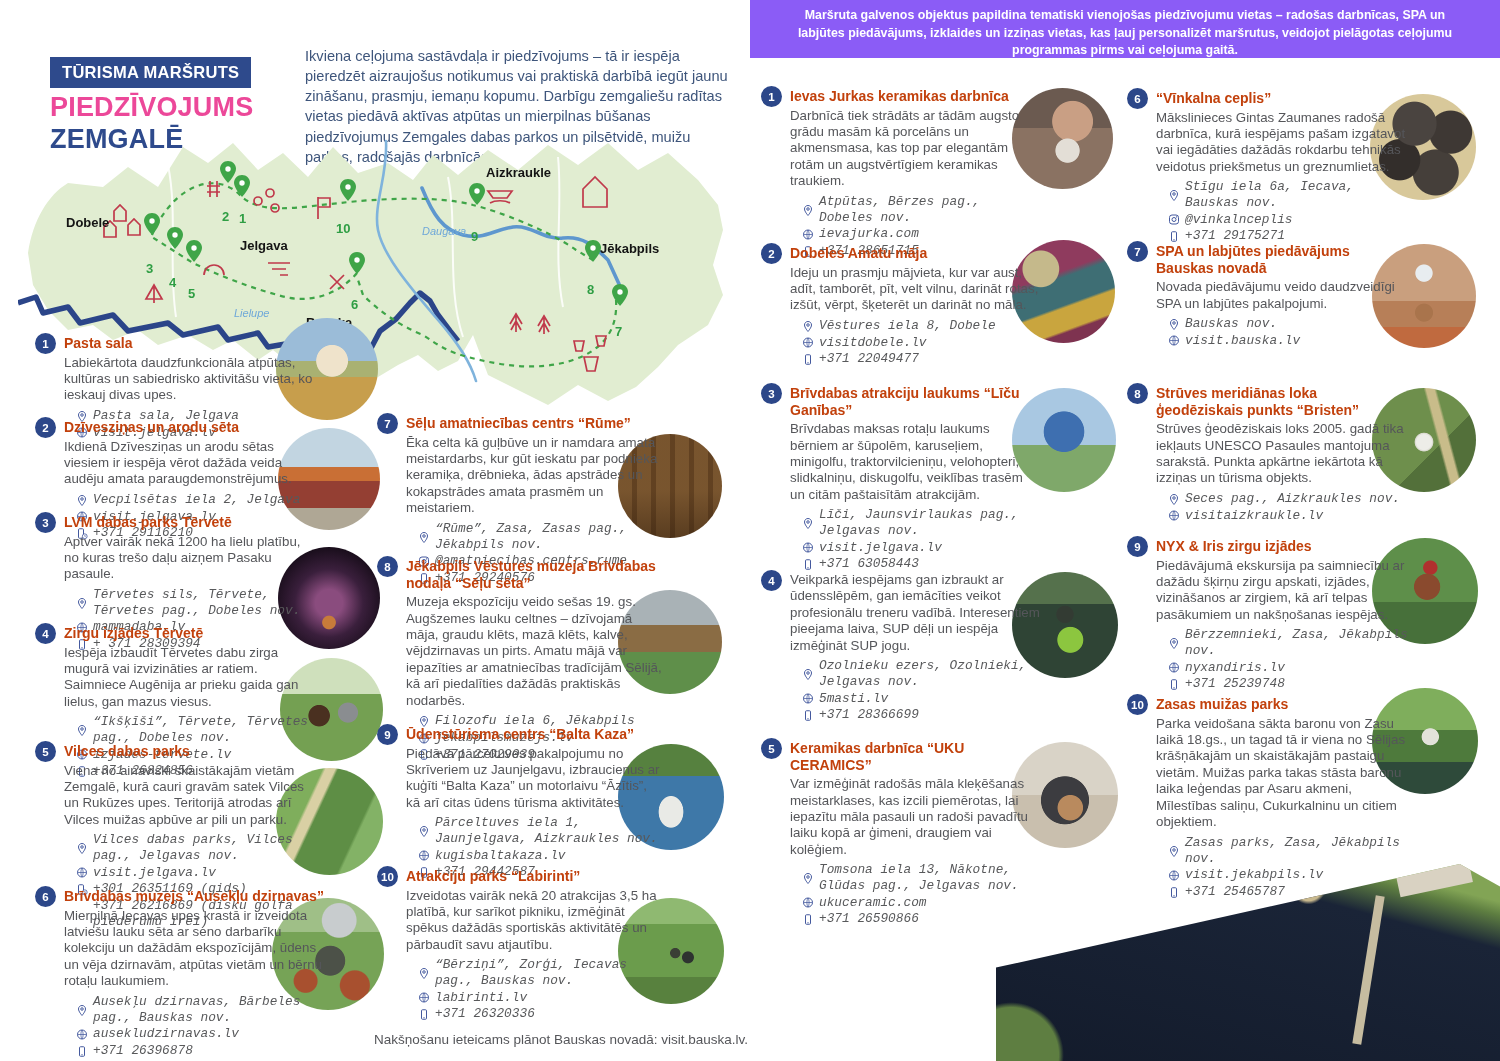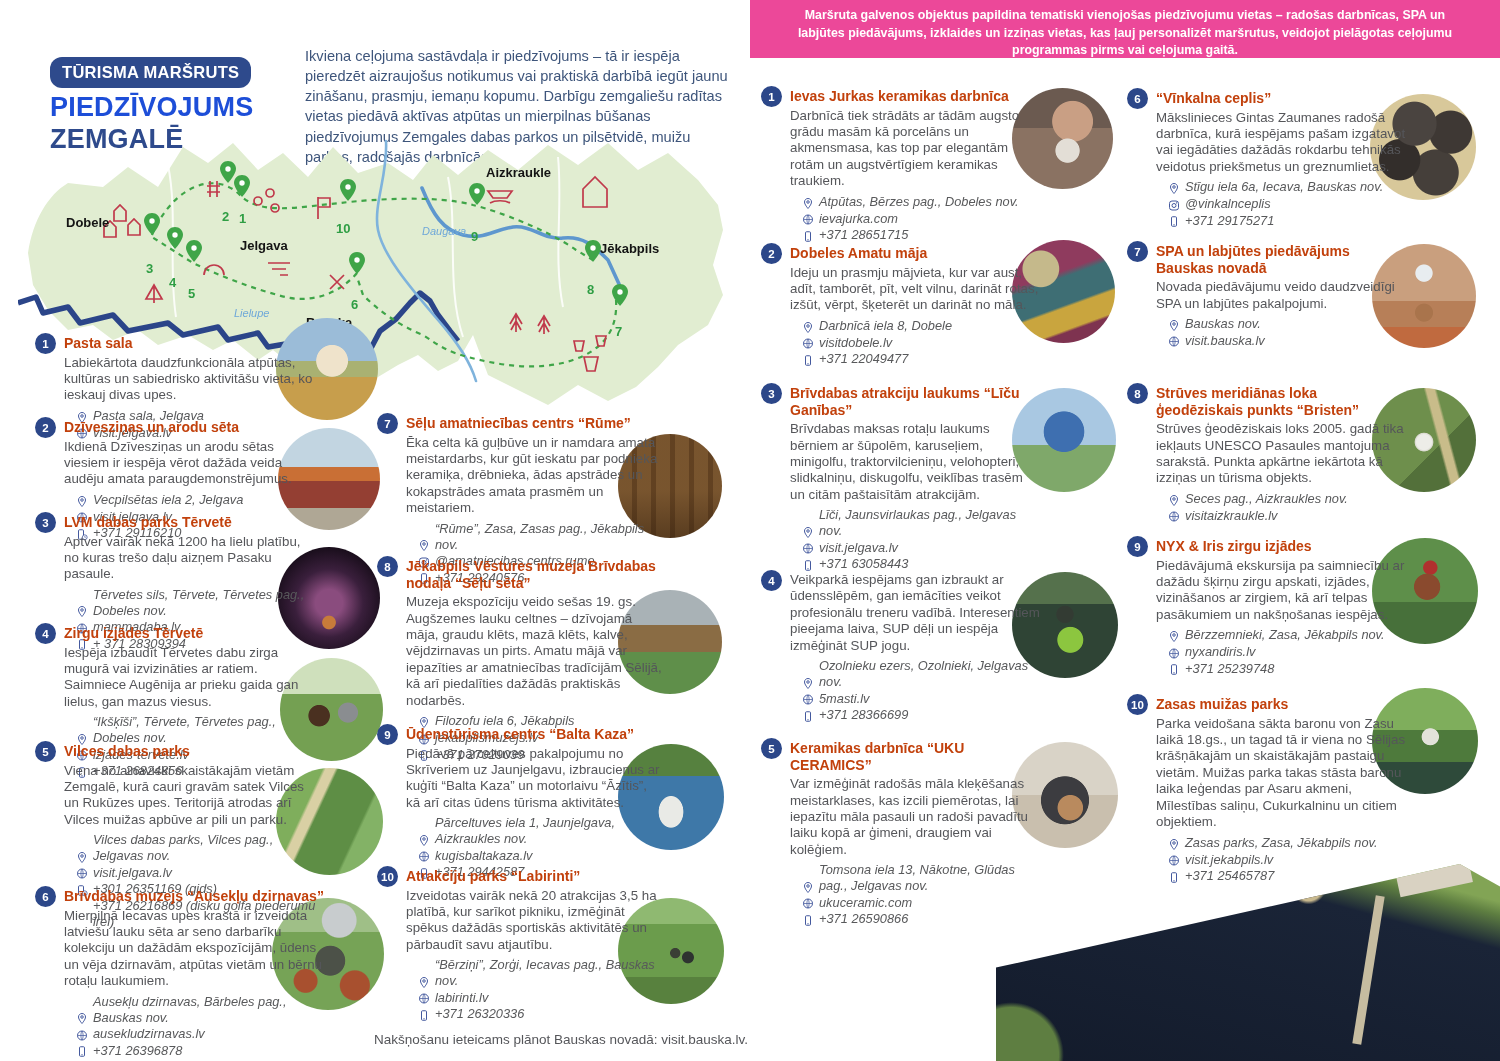--- a/index.html
+++ b/index.html
@@ -2,61 +2,61 @@
 <html><head>
 <meta charset="utf-8">
 <style>
   html,body{margin:0;padding:0;background:#fff;}
   body{width:1500px;height:1061px;position:relative;overflow:hidden;
        font-family:"Liberation Sans","DejaVu Sans",sans-serif;color:#55565A;}
   .abs{position:absolute;}
 
   
   #badge{left:50px;top:57px;background:#2E4A8C;color:#fff;font-weight:bold;
-         font-size:16.5px;letter-spacing:.3px;padding:6px 12px;border-radius:12px;}
-  #title1{left:50px;top:92px;color:#1d4ed8;font-weight:bold;font-size:27px;letter-spacing:.2px;}
+         font-size:16.5px;letter-spacing:.3px;padding:6px 12px;}
+  #title1{left:50px;top:92px;color:#ec4899;font-weight:bold;font-size:27px;letter-spacing:.2px;}
   #title2{left:50px;top:124px;color:#2E4A8C;font-weight:bold;font-size:27px;letter-spacing:.2px;}
   #intro{left:305px;top:46px;width:425px;color:#3E557B;font-size:14.6px;line-height:1.38;}
 
   
   #map{left:18px;top:135px;}
   .city{font-size:13px;font-weight:bold;fill:#141414;}
   .rivlabel{font-size:11px;font-style:italic;fill:#6FA8D8;}
   .pnum{font-size:13px;font-weight:bold;fill:#2F9E44;}
 
   
   .entry{position:absolute;}
   .num{position:absolute;left:-29px;top:-2px;width:21px;height:21px;border-radius:50%;
        background:#2C4789;color:#fff;font-size:11.5px;font-weight:bold;
        display:flex;align-items:center;justify-content:center;}
   .etitle{color:#c2410c;font-weight:bold;font-size:14px;line-height:1.18;margin-bottom:3px;}
   .edesc{font-size:13.3px;line-height:1.24;color:#55565A;}
   .contacts{margin-top:4px;padding-left:12px;}
-  .cline{display:flex;align-items:flex-end;margin-bottom:1px;}
+  .cline{display:flex;align-items:center;margin-bottom:1px;font-family:Liberation Mono, monospace;}
   .cicon{width:17px;flex:0 0 17px;color:#44599E;padding-top:1px;}
   .cicon svg{width:12px;height:13px;display:block;}
   .ctext{font-size:12.8px;font-style:italic;color:#58595B;line-height:1.22;}
 
   
   #eL1{left:64px;top:335px;width:252px;} #eL2{left:64px;top:419px;width:252px;}
   #eL3{left:64px;top:514px;width:252px;} #eL4{left:64px;top:625px;width:256px;}
   #eL5{left:64px;top:743px;width:256px;} #eL6{left:64px;top:888px;width:262px;}
   #eL7{left:406px;top:415px;width:254px;} #eL8{left:406px;top:558px;width:260px;}
   #eL9{left:406px;top:726px;width:254px;} #eL10{left:406px;top:868px;width:254px;}
   #eR1{left:790px;top:88px;width:248px;} #eR2{left:790px;top:245px;width:250px;}
   #eR3{left:790px;top:385px;width:248px;} #eR4{left:790px;top:572px;width:252px;}
   #eR5{left:790px;top:740px;width:250px;}
   #eR6{left:1156px;top:90px;width:250px;} #eR7{left:1156px;top:243px;width:246px;}
   #eR8{left:1156px;top:385px;width:252px;} #eR9{left:1156px;top:538px;width:252px;}
   #eR10{left:1156px;top:696px;width:250px;}
 
   #footerline{left:356px;top:1032px;width:410px;text-align:center;font-size:13.5px;color:#55565A;}
 
   
-  #banner{left:750px;top:0;width:750px;height:58px;background:#ec4899;color:#fff;
+  #banner{left:750px;top:0;width:750px;height:58px;background:#8b5cf6;color:#fff;
           font-weight:bold;font-size:12.4px;line-height:1.42;text-align:center;
           box-sizing:border-box;padding:7px 38px 0 38px;}
 
   
   .photo{position:absolute;border-radius:50%;}
   .pL1{left:276px;top:318px;width:102px;height:102px;
     background:radial-gradient(circle at 55% 42%,#EFE3CB 0 19%,rgba(0,0,0,0) 20%),
     linear-gradient(180deg,#9BBCD8 0 42%,#A9B172 42% 58%,#C79E4C 58% 100%);}
   .pL2{left:278px;top:428px;width:102px;height:102px;
     background:linear-gradient(180deg,#C2D5E1 0 38%,#C96F35 38% 52%,#943F33 52% 78%,#AFA795 78%);}
@@ -653,21 +653,21 @@
       <div class="etitle">Dobeles Amatu māja</div>
       <div class="edesc">Ideju un prasmju mājvieta, kur var aust, adīt, tamborēt, pīt, velt vilnu, darināt rotas, izšūt, vērpt, šķeterēt un darināt no māla.</div>
       <div class="contacts">
         <div class="cline">
           <span class="cicon">
             <svg viewBox="0 0 24 24">
               <path d="M12 2C8 2 5 5 5 9c0 5 7 13 7 13s7-8 7-13c0-4-3-7-7-7z" fill="none" stroke="currentColor" stroke-width="2"></path>
               <circle cx="12" cy="9" r="2.5" fill="none" stroke="currentColor" stroke-width="2"></circle>
             </svg>
           </span>
-          <span class="ctext">Darbnīcā iela 8, Dobele</span>
+          <span class="ctext">Vēstures iela 8, Dobele</span>
         </div>
         <div class="cline">
           <span class="cicon">
             <svg viewBox="0 0 24 24">
               <circle cx="12" cy="12" r="9" fill="none" stroke="currentColor" stroke-width="2"></circle>
               <path d="M3 12h18M12 3c3 3 3 15 0 18M12 3c-3 3-3 15 0 18" fill="none" stroke="currentColor" stroke-width="1.5"></path>
             </svg>
           </span>
           <span class="ctext">visitdobele.lv</span>
         </div>

